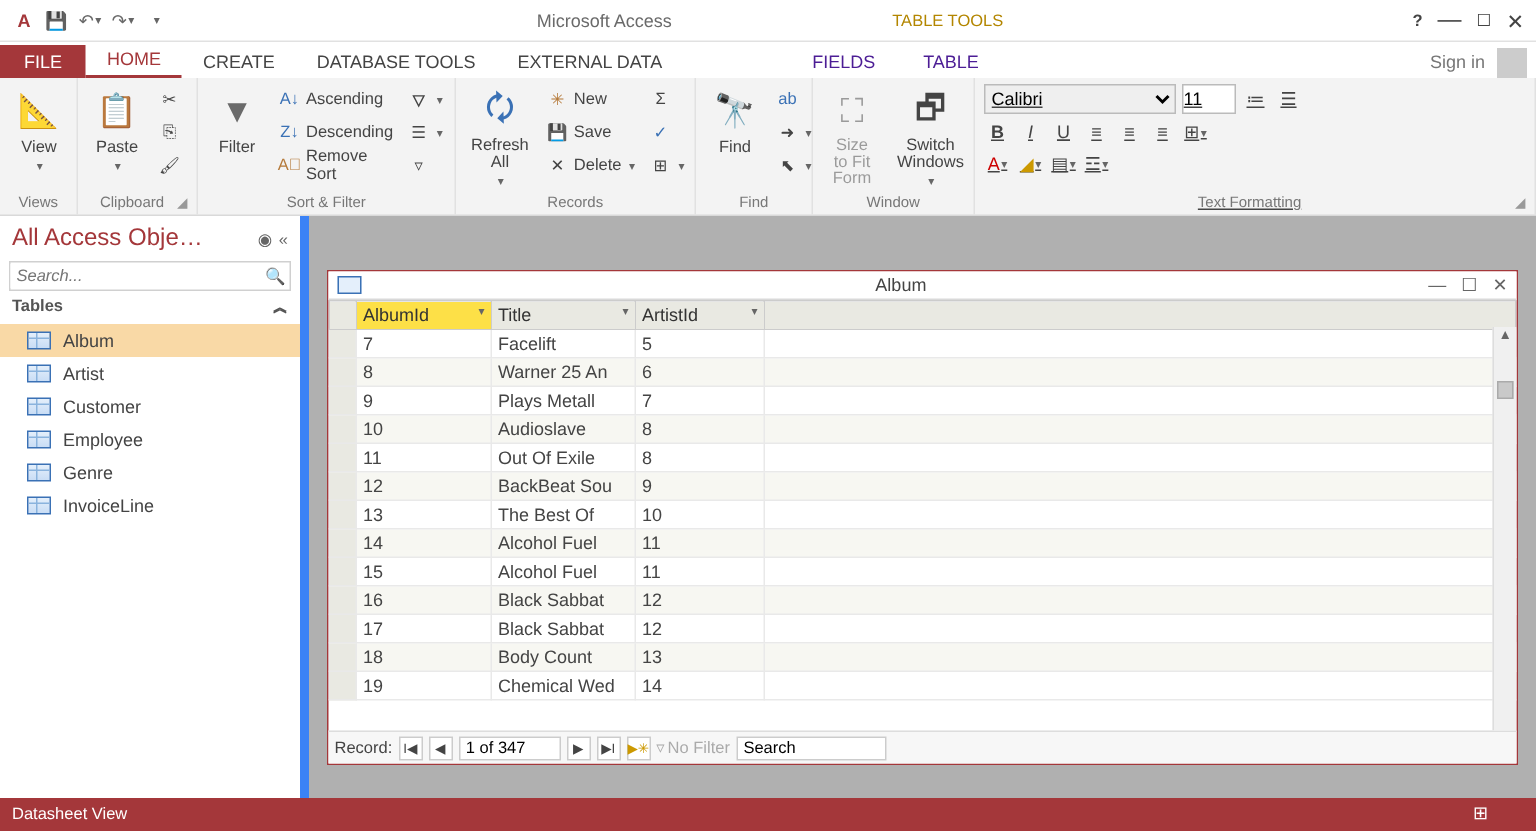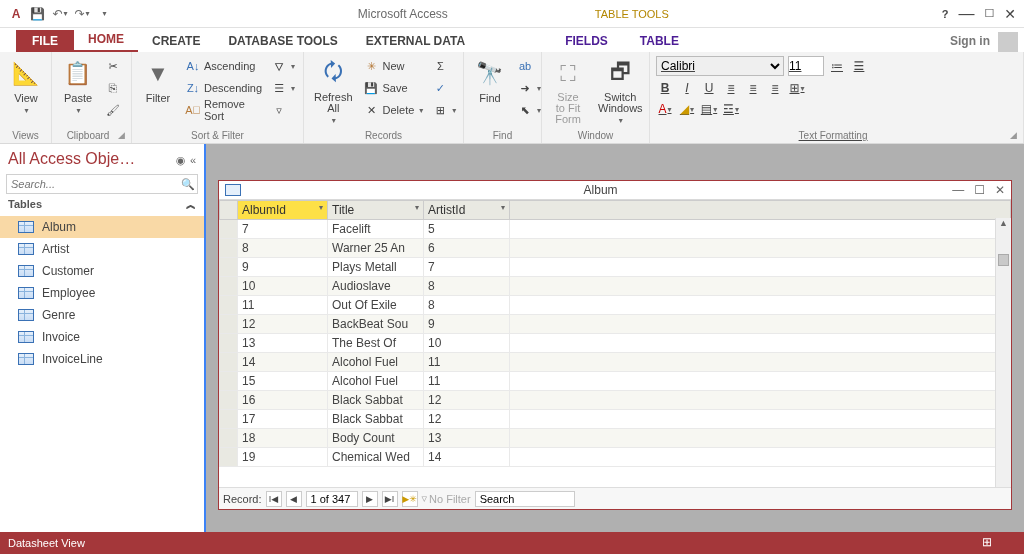--- a/index.html
+++ b/index.html
@@ -8,21 +8,21 @@
   
   .title-bar { display: flex; align-items: center; height: 28px; background: #fff; border-bottom: 1px solid #e1e1e1; }
   .qat { display: flex; align-items: center; gap: 6px; padding: 0 8px; }
   .qat .ic { width: 16px; height: 16px; display:flex; align-items:center; justify-content:center; font-size:12px; color:#6a6a6a; }
   .title-center { flex: 1; display: flex; justify-content: center; align-items: center; gap: 120px; }
   .app-title { font-size: 12px; color: #6a6a6a; }
   .table-tools { background:#fff; padding:4px 26px; font-size:11px; color:#b38600; border:1px solid #fff; }
   .win-controls { display:flex; align-items:center; gap:10px; padding:0 8px; }
 
   
-  .ribbon-tabs { display:flex; align-items:flex-end; height:24px; background:#fff; padding-left:16px;font-weight:bold; }
+  .ribbon-tabs { display:flex; align-items:flex-end; height:24px; background:#fff; padding-left:0; }
   .tab-file { background:#a4373a; color:#fff; padding:4px 16px; font-size:12px; }
   .tab { padding:4px 14px; font-size:12px; color:#444; cursor:default; }
   .tab.active { color:#a4373a; border-bottom:2px solid #a4373a; }
   .tab.context { color:#4c1d95; margin-left:4px; }
   .tabs-spacer { flex:1; }
   .signin { padding:4px 8px; font-size:12px; color:#777; }
   .avatar { width:20px; height:20px; background:#ccc; margin-right:6px; }
 
   
   .ribbon { display:flex; height:92px; background:#f3f3f3; border-bottom:1px solid #d9d9d9; }
@@ -36,21 +36,21 @@
   .small-btn { display:flex; align-items:center; gap:4px; font-size:11px; color:#444; padding:1px 2px; height:20px; }
   .small-btn .ic { width:14px; height:14px; display:flex; align-items:center; justify-content:center; font-size:11px; }
   .caret { font-size:8px; color:#666; margin-left:1px; }
   select.font-sel { font-size:12px; border:1px solid #bbb; height:20px; width:128px; }
   input.size-sel { font-size:12px; border:1px solid #bbb; height:20px; width:36px; }
   .fmt-row { display:flex; align-items:center; gap:4px; }
   .fmt-ic { width:18px; height:18px; display:flex; align-items:center; justify-content:center; font-size:12px; border:1px solid transparent; }
 
   
   .main { display:flex; height:388px; }
-  .nav-pane { width:206px; border-right:2px solid #3b82f6; display:flex; flex-direction:column; }
+  .nav-pane { width:206px; border-right:6px solid #3b82f6; display:flex; flex-direction:column; }
   .nav-header { display:flex; align-items:center; justify-content:space-between; padding:6px 8px; color:#a4373a; font-size:16px; }
   .nav-header .ic { font-size:11px; color:#666; }
   .search-row { display:flex; align-items:center; border:1px solid #d0d0d0; margin:0 6px; height:20px; }
   .search-row input { flex:1; border:none; font-size:11px; font-style:italic; color:#888; padding:2px 4px; outline:none; }
   .search-row .ic { width:18px; text-align:center; color:#5b8dd6; }
   .nav-section { padding:4px 8px; font-weight:bold; color:#555; display:flex; justify-content:space-between; }
   .nav-list { flex:1; }
   .nav-item { display:flex; align-items:center; gap:8px; padding:4px 8px 4px 18px; font-size:12px; color:#444; }
   .nav-item .tbl-ic { width:16px; height:12px; border:1px solid #3a71b5; background:linear-gradient(#e4effb,#c9ddf5); position:relative; }
   .nav-item .tbl-ic::before { content:""; position:absolute; top:3px; left:0; right:0; border-top:1px solid #8ab3dd; }
@@ -71,21 +71,21 @@
   .ds-table th .dd { font-size:8px; color:#666; float:right; }
   .ds-table td { border:1px solid #e9e9e9; padding:1px 4px; height:19px; }
   .ds-table td.rowsel { background:#e9e9e2; width:18px; }
   .ds-table tr:nth-child(even) td.cell { background:#f7f7f2; }
   .ds-scroll-v { position:absolute; right:0; top:18px; bottom:0; width:16px; background:#f0f0f0; border-left:1px solid #ddd; }
   .ds-scroll-v .thumb { background:#c9c9c9; margin:26px 2px; height:12px; border:1px solid #aaa; }
   .ds-scroll-v .arr { text-align:center; font-size:9px; color:#666; }
   .rec-nav { border-top:1px solid #ddd; height:22px; display:flex; align-items:center; font-size:11px; background:#f7f7f7; padding:0 4px; gap:4px; }
   .rec-nav .btn { width:16px; height:16px; display:flex; align-items:center; justify-content:center; color:#444; border:1px solid #ccc; background:#fff; font-size:9px;}
   .rec-nav input { border:1px solid #ccc; height:16px; font-size:11px; padding:0 4px; }
-  .rec-nav .rec-count { width:52px; }
+  .rec-nav .rec-count { width:68px; }
   .rec-nav .search-box { width:100px; }
   .rec-nav .nofilter { color:#aaa; display:flex; align-items:center; gap:2px; }
 
   
   .status-bar { height:22px; background:#a4373a; color:#fff; display:flex; align-items:center; justify-content:space-between; padding:0 8px; font-size:11px; }
   .status-right { display:flex; align-items:center; gap:12px;flex-direction:column; }
   .status-right .ic { font-size:12px; }
 </style>
 </head>
 <body>
@@ -334,24 +334,20 @@
         <div class="nav-item">
           <span class="tbl-ic"></span>
           <span>Employee</span>
         </div>
         <div class="nav-item">
           <span class="tbl-ic"></span>
           <span>Genre</span>
         </div>
         <div class="nav-item">
           <span class="tbl-ic"></span>
-          <span>Invoice</span>
-        </div>
-        <div class="nav-item">
-          <span class="tbl-ic"></span>
           <span>InvoiceLine</span>
         </div>
       </div>
   </div>
 
   <div class="mdi">
     <div class="child-win">
       <div class="child-title">
         <span class="tbl-ic"></span>
         <span class="title-text">Album</span>

